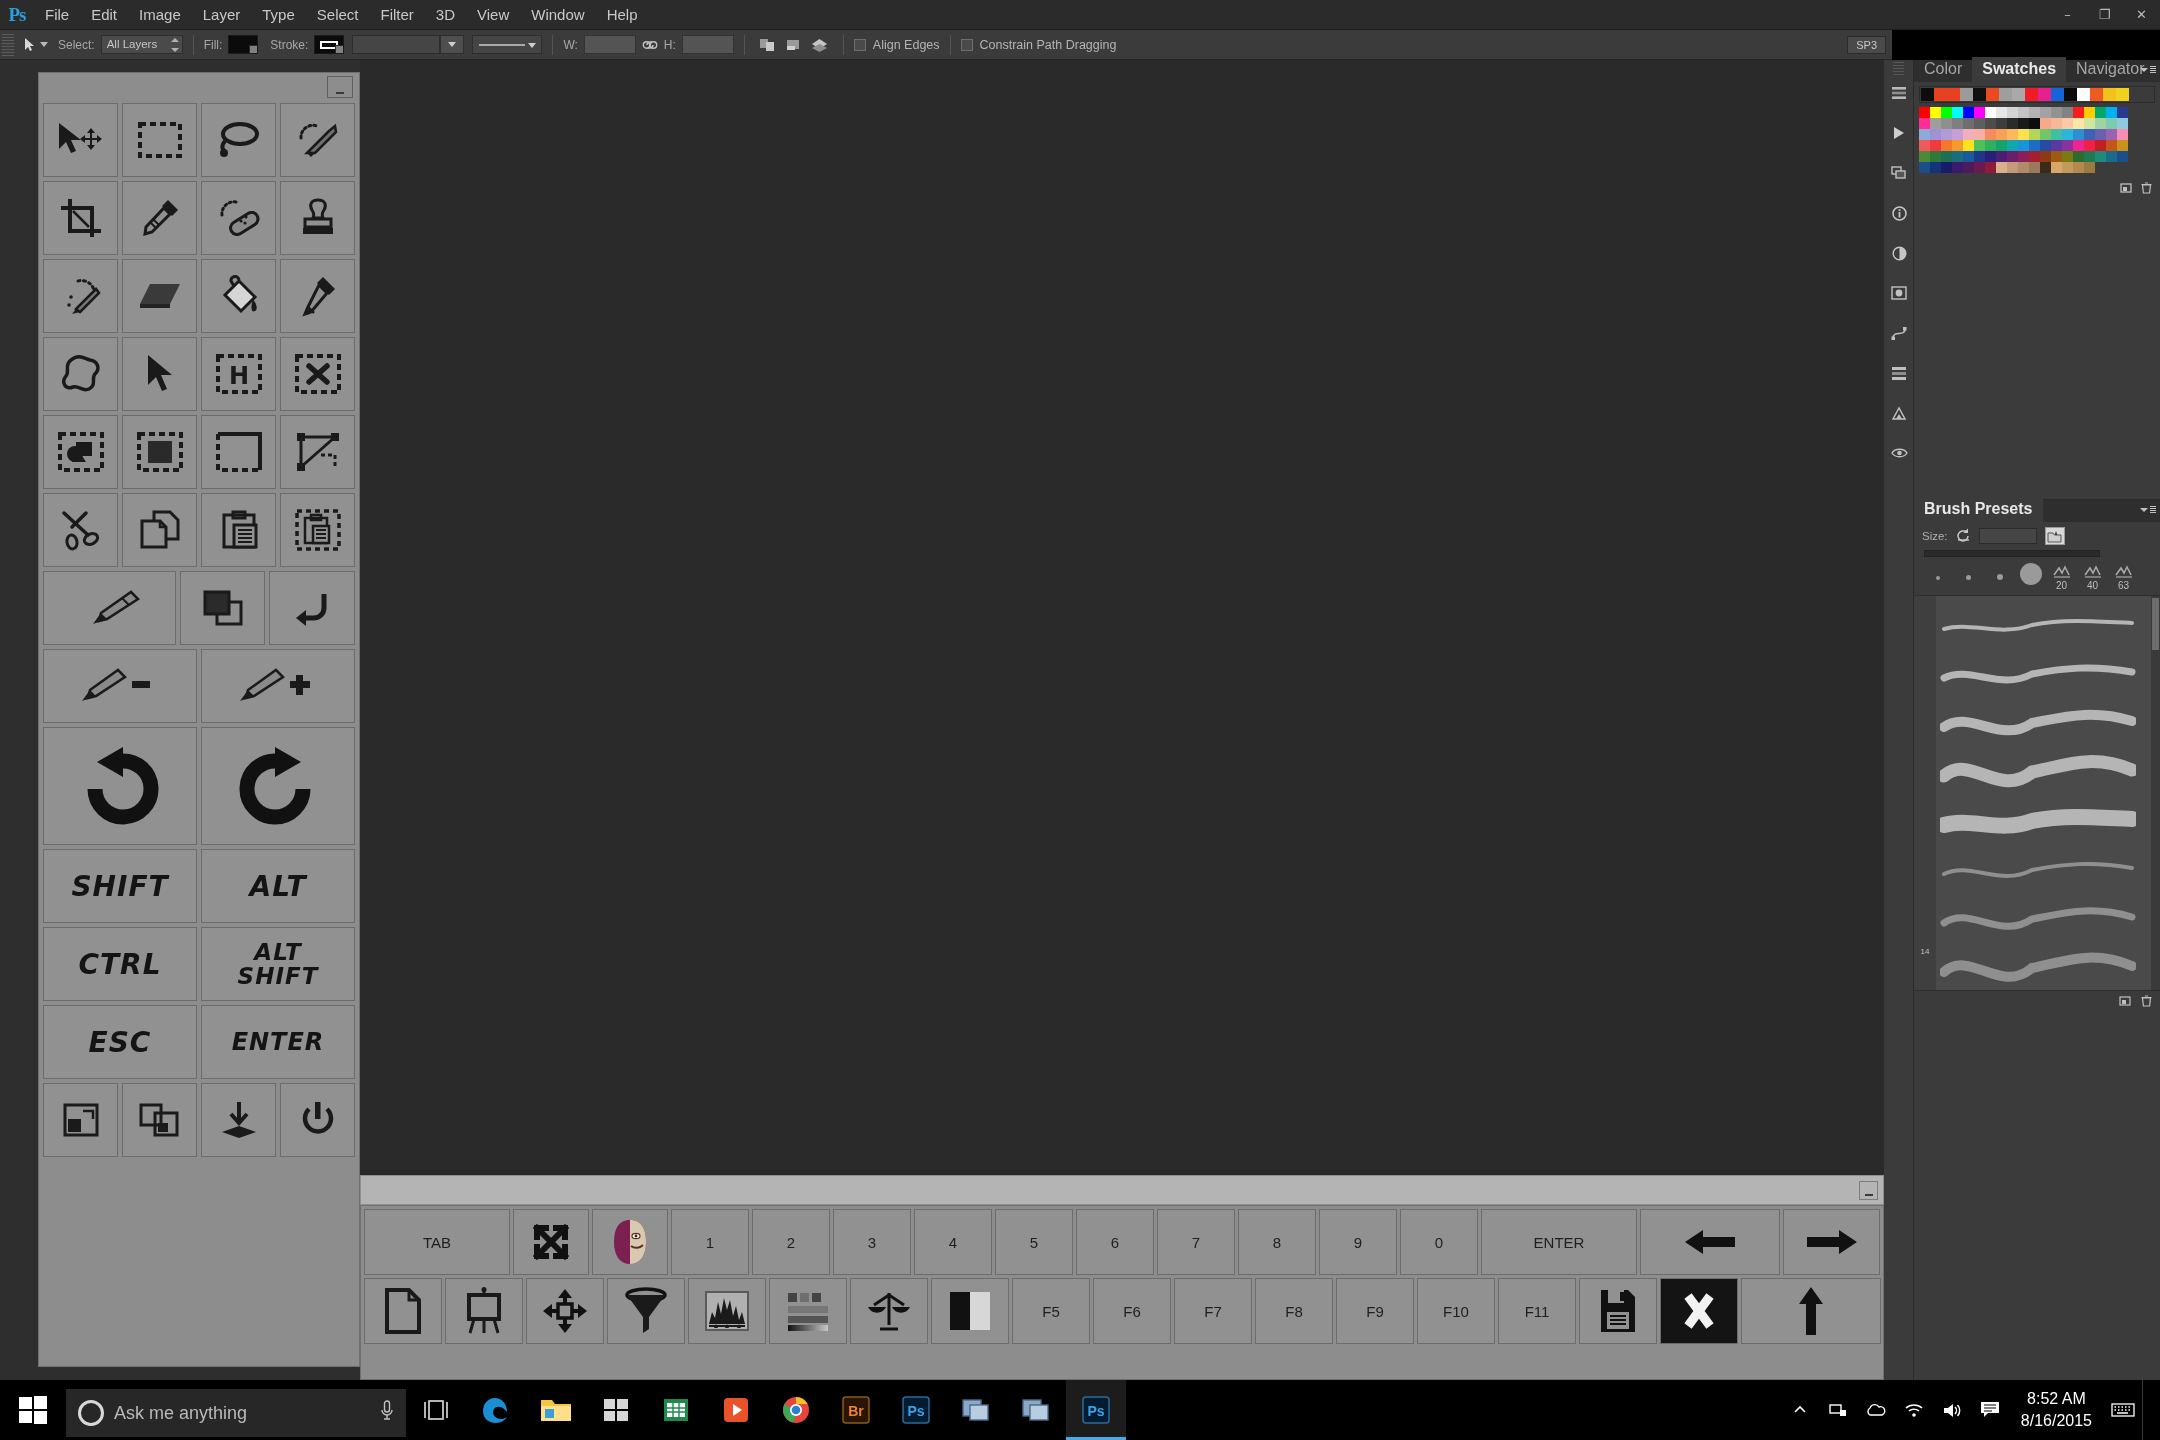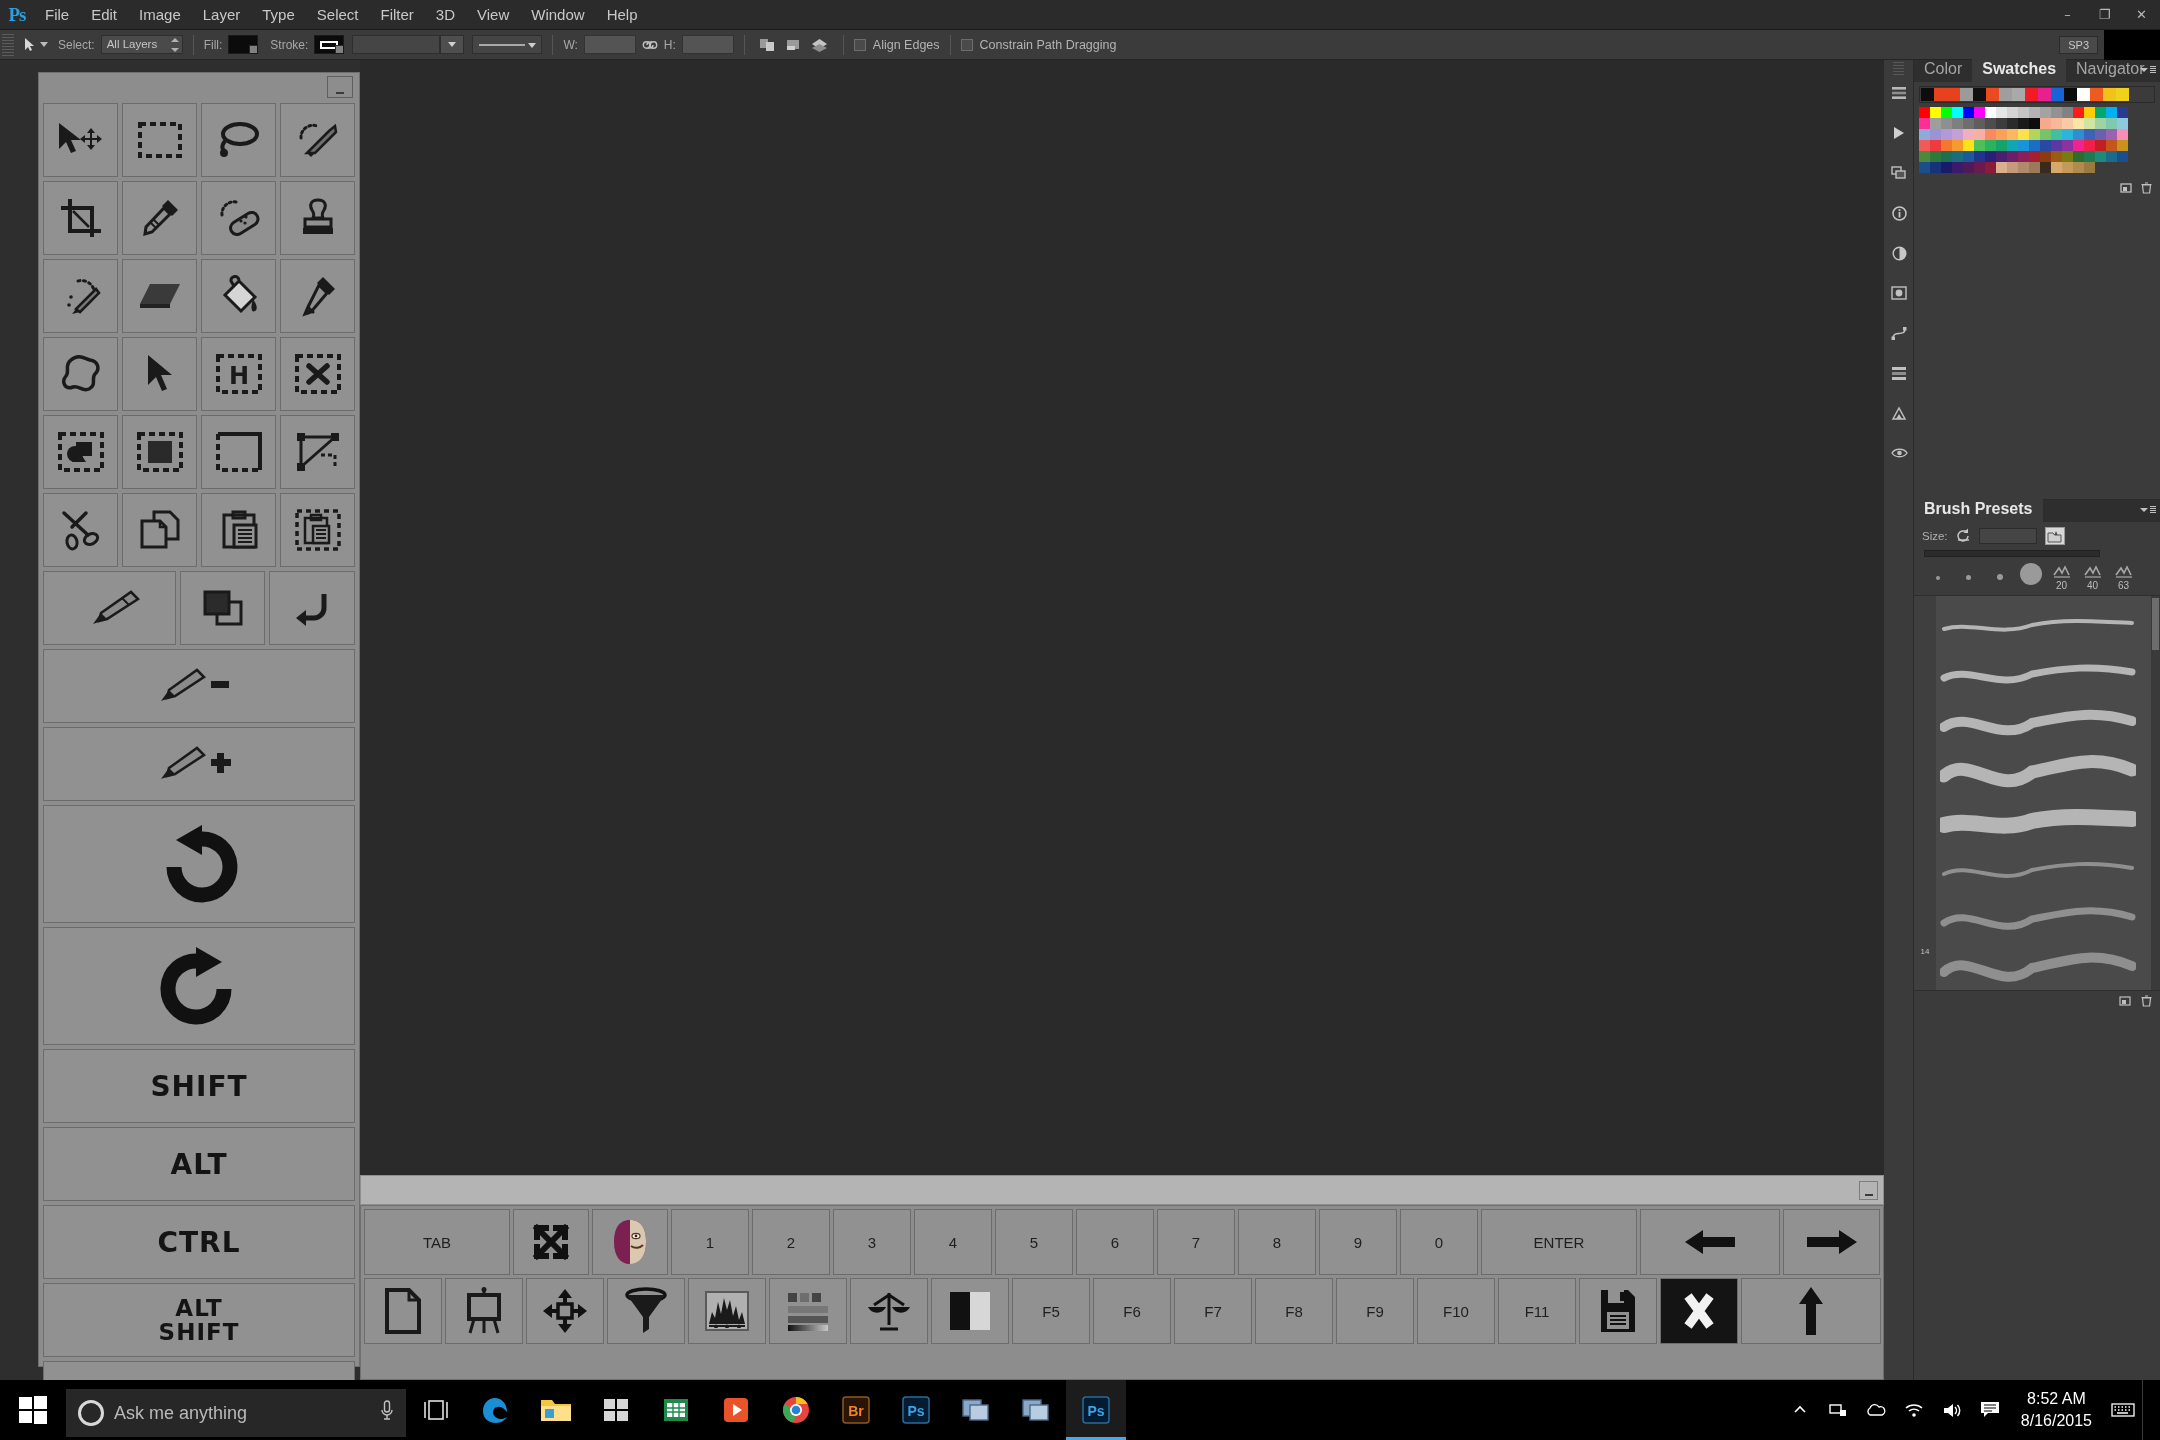--- a/index.html
+++ b/index.html
@@ -20,21 +20,21 @@
   .menu-item{
     padding:0 11px; height:30px; line-height:30px; color:#c8c8c8; font-size:15px;
     white-space:nowrap;
   }
   #win-ctrls{ margin-left:auto; display:flex; height:30px; }
   .wbtn{ width:37px; height:30px; display:flex; align-items:center; justify-content:center;
          color:#b8b8b8; font-size:13px; font-family:"DejaVu Sans",sans-serif;}
 
   
   #optionsbar{
-    position:absolute; left:0; top:30px; width:2104px; height:30px;
+    position:absolute; left:0; top:30px; width:1892px; height:30px;
     background:#3b3b3b; border-bottom:1px solid #252525;
     display:flex; align-items:center; font-size:12px; color:#bdbdbd;
   }
   .grip{ width:12px; height:22px; margin:0 4px 0 2px;
     background:repeating-linear-gradient(to bottom, #6a6a6a 0 1px, transparent 1px 3px);
     opacity:.7;}
   .ob-cursor{ width:22px; height:22px; display:flex;align-items:center;justify-content:center;}
   .ob-caret{ width:0;height:0;border-left:4px solid transparent;border-right:4px solid transparent;
              border-top:5px solid #bbb; margin-right:10px;}
   .ob-lbl{ color:#a8a8a8; margin-right:6px; font-size:12px;}
@@ -82,21 +82,21 @@
   }
   #tp-head{ height:30px; position:relative; }
   #tp-collapse{
     position:absolute; right:6px; top:3px; width:26px;height:22px;background:#8d8d8d;
     border:1px solid #5f5f5f; display:flex;align-items:flex-end;justify-content:center;
     padding-bottom:3px;
   }
   #tp-collapse .dash{width:8px;height:2px;background:#3a3a3a;}
   .tgrid{ display:grid; gap:4px; padding:0 4px; }
   .g4{ grid-template-columns:repeat(4,1fr); }
-  .g2{ grid-template-columns:repeat(1,1fr); }
+  .g2{ grid-template-columns:repeat(2,1fr);font-style:italic; }
   .tcell{
     background:#919191; border:1px solid #6c6c6c; height:74px;
     display:flex; align-items:center; justify-content:center;
     color:#1d1d1d; position:relative; overflow:hidden;
   }
   .tcell svg{ display:block; }
   .tcell.big{ height:118px; }
   .tcell.key{ height:74px; font-weight:bold; font-size:28px; letter-spacing:1px;
               font-family:"DejaVu Sans",sans-serif; color:#141414;}
   .tcell.key.sm{ font-size:23px; line-height:1.05; text-align:center;}

